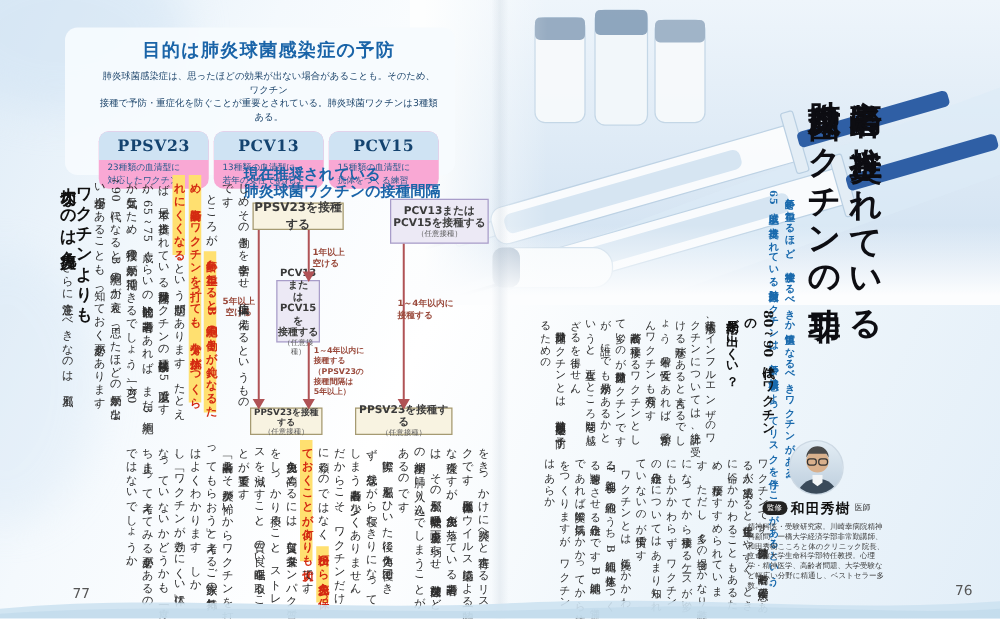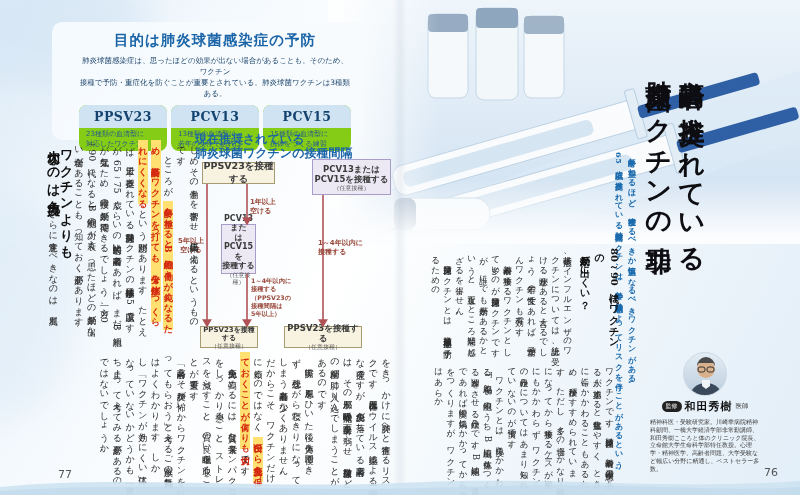--- a/index.html
+++ b/index.html
@@ -15,21 +15,21 @@
   .hl{background:#ffe070;color:#d42a12;font-weight:bold;}
   .shead{font-weight:bold;font-size:13px;color:#101010;margin:0 7px;letter-spacing:1.2px;}
 
   
   .info-panel{left:52px;top:22px;width:312px;height:118px;border-radius:10px;
     background:rgba(246,251,254,.92);padding:9px 13px 0 27px;}
   .panel-heading{text-align:center;font-size:14.5px;font-weight:bold;color:#1a64a8;letter-spacing:1px;}
   .panel-intro{margin-top:5px;text-align:center;font-family:"DejaVu Sans","Liberation Sans",sans-serif;
     font-size:7.5px;line-height:11px;color:#21486e;}
   .cards{display:flex;justify-content:space-between;margin-top:6px;}
-  .card{width:88px;height:46px;border-radius:8px;overflow:hidden;background:#84cc16;}
+  .card{width:88px;height:46px;border-radius:8px;overflow:hidden;background:#f9a8d4;}
   .card-title{height:23px;background:#cfe3f3;display:flex;align-items:center;justify-content:center;
     font-weight:bold;font-size:12.5px;color:#14436f;letter-spacing:.5px;}
   .card-desc{padding:2px 7px;font-family:"DejaVu Sans","Liberation Sans",sans-serif;
     font-size:7px;line-height:9.5px;color:#27588c;}
 
   
   .fc-title{left:195px;top:133px;width:192px;font-size:12px;font-weight:bold;
     color:#1a64a8;line-height:13.5px;}
   .fc-box{position:absolute;display:flex;flex-direction:column;align-items:center;justify-content:center;
     text-align:center;font-family:"DejaVu Sans","Liberation Sans",sans-serif;font-weight:bold;color:#3b3b3b;}
@@ -54,21 +54,21 @@
     background:linear-gradient(to top,#fcfdfe 12%,rgba(252,253,254,0));}
   .column-badge{left:650px;top:10px;width:58px;height:58px;border-radius:50%;background:#ffffff;
     display:flex;align-items:center;justify-content:center;font-size:9.5px;letter-spacing:1.5px;
     color:#1c1c2c;box-shadow:0 0 8px rgba(120,150,180,.25);}
   .main-title{left:642px;top:60px;height:340px;font-size:26px;font-weight:bold;color:#0d0d12;
     line-height:33px;letter-spacing:2px;}
   .lead-copy{left:612px;top:152px;height:326px;font-size:8px;font-weight:bold;color:#1a6aad;
     line-height:13px;letter-spacing:.6px;}
 
   
-  .author-card{left:650px;top:352px;width:110px;}
+  .author-card{left:598px;top:352px;width:110px;}
   .avatar{width:44px;height:44px;border-radius:50%;overflow:hidden;margin:0 auto;
     background:linear-gradient(#e3edf5,#bccddc);border:1px solid #cdd9e4;}
   .author-line{display:flex;align-items:center;justify-content:center;gap:3px;margin-top:3px;}
   .supervisor-badge{background:#222222;color:#ffffff;font-size:6px;padding:1px 4px;border-radius:6px;
     font-family:"DejaVu Sans","Liberation Sans",sans-serif;}
   .author-name{font-size:11px;font-weight:bold;color:#101010;letter-spacing:1px;}
   .author-suffix{font-size:6.5px;color:#333;}
   .author-bio{margin-top:4px;font-family:"DejaVu Sans","Liberation Sans",sans-serif;
     font-size:6px;line-height:7.8px;color:#3c3c3c;text-align:left;}
 

